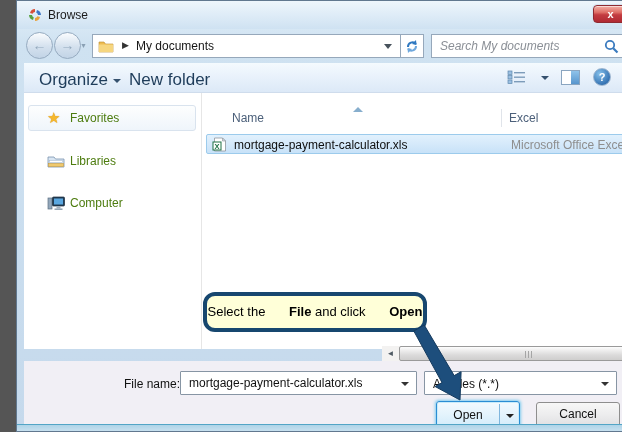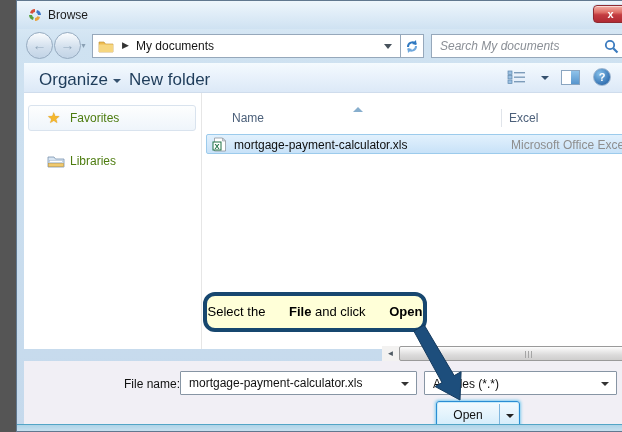--- a/index.html
+++ b/index.html
@@ -198,20 +198,30 @@
         <span class="side-label">Favorites</span>
       </div>
       <div class="side-item" style="top:55px;">
         <svg class="side-icon" viewBox="0 0 18 16">
           <path d="M1 4 L7 4 L8.5 6 L17 6 L17 14 L1 14 Z" fill="#d9e6f3" stroke="#7a93ad" stroke-width=".8"></path>
           <rect x="2.5" y="7.5" width="13" height="2" fill="#fff" stroke="#9fb4c8" stroke-width=".5"></rect>
           <rect x="1.5" y="10.5" width="15" height="3" fill="#f0c96c" stroke="#c59a3e" stroke-width=".6"></rect>
         </svg>
         <span class="side-label">Libraries</span>
       </div>
+      <div class="side-item" style="top:97px;">
+        <svg class="side-icon" viewBox="0 0 18 16">
+          <rect x="1" y="3" width="4" height="11" fill="#93a7bb" stroke="#5c6f82" stroke-width=".7"></rect>
+          <rect x="5.5" y="2" width="12" height="9" rx="1" fill="#223c55" stroke="#17293a" stroke-width=".7"></rect>
+          <rect x="7" y="3.5" width="9" height="6" fill="#5aa7e0"></rect>
+          <rect x="9.5" y="11.5" width="4" height="2" fill="#9fb0c0"></rect>
+          <rect x="7.5" y="13.5" width="8" height="1.4" fill="#8b9dae"></rect>
+        </svg>
+        <span class="side-label">Computer</span>
+      </div>
     </div>
 
     <div class="list">
       <span class="col-header" style="left:29px;">Name</span>
       <span class="sort-arrow"></span>
       <span class="col-sep"></span>
       <span class="col-header" style="left:306px;">Excel</span>
 
       <div class="file-row">
         <svg class="file-icon" viewBox="0 0 15 15">
@@ -246,20 +256,21 @@
       <span class="combo-text">All Files (*.*)</span>
       <span class="combo-arrow"></span>
     </div>
 
     <div class="open-btn">
       <span class="open-text">Open</span>
       <span class="open-sep"></span>
       <span class="open-arrow"></span>
     </div>
 
+    <div class="cancel-btn">Cancel</div>
 
     <div class="resize-grip"></div>
   </div>
 
   <div class="bottom-strip"></div>
 
   <div class="callout">
     <span><span>Select the </span><b>File</b><span> and click </span><b>Open</b></span>
   </div>
   <svg class="callout-arrow" viewBox="0 0 100 95">

